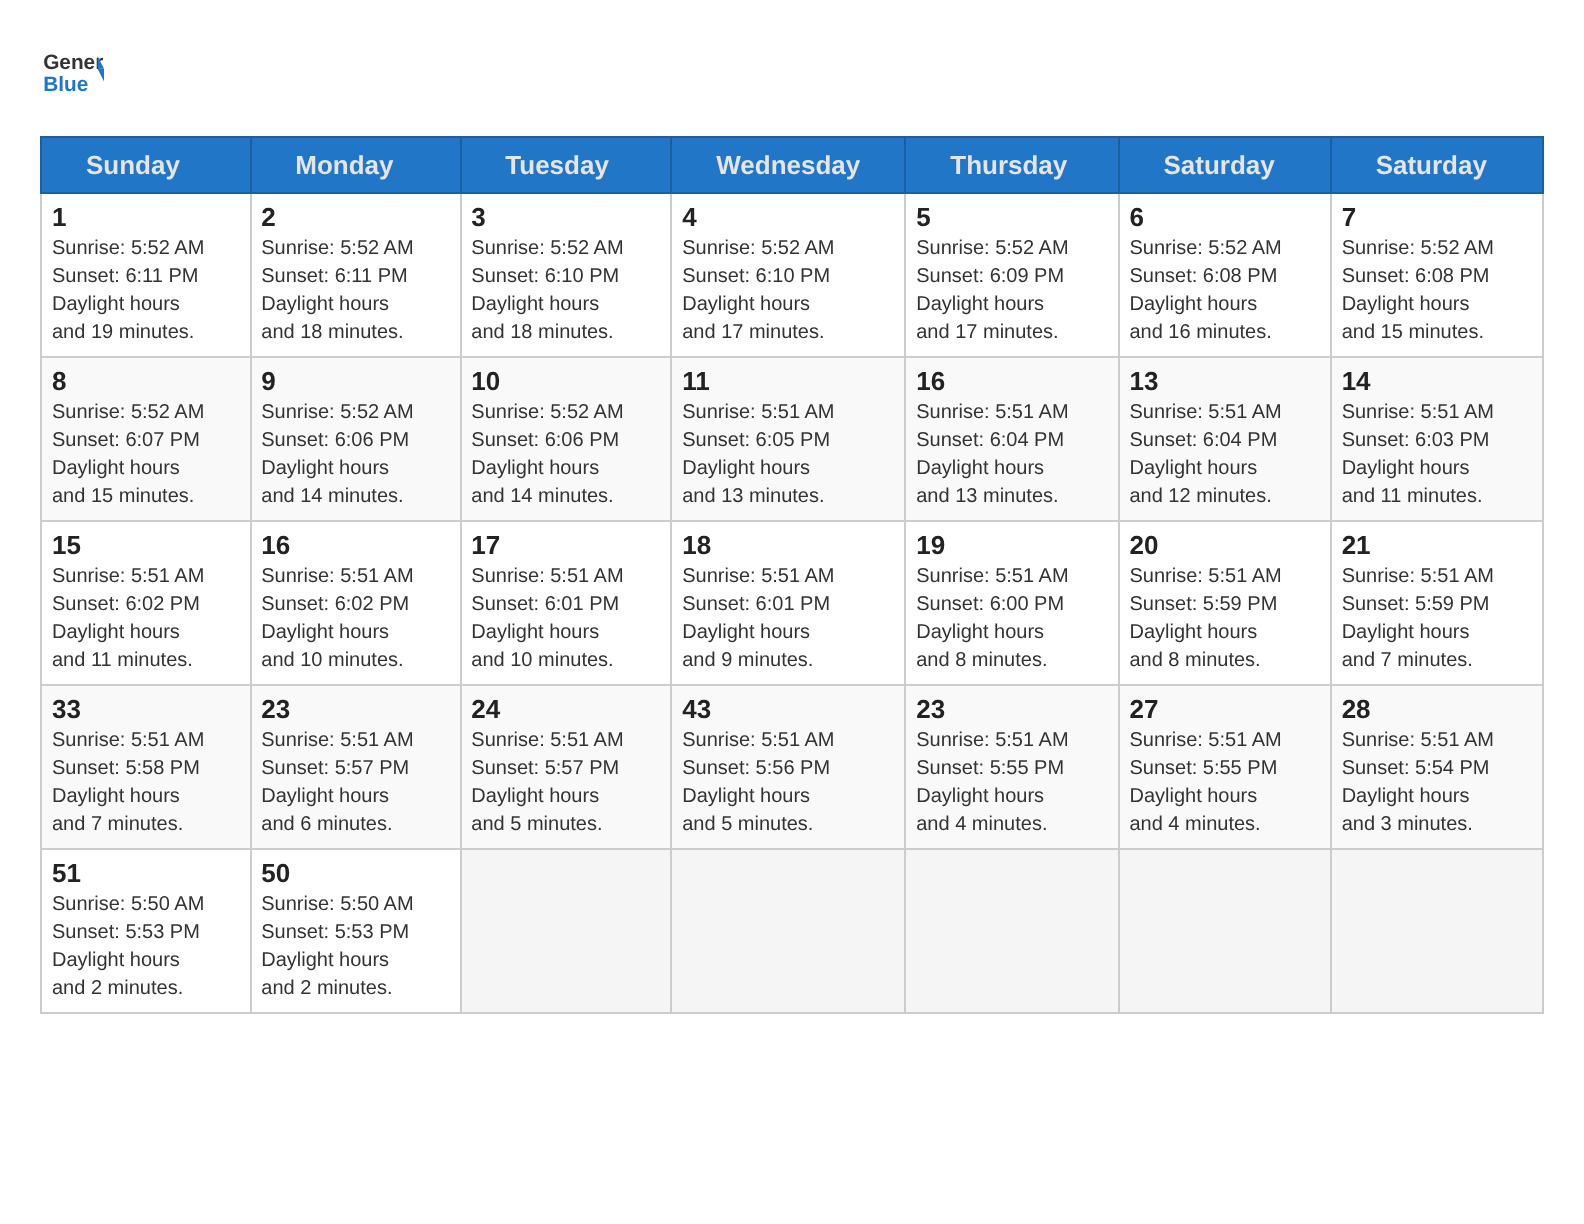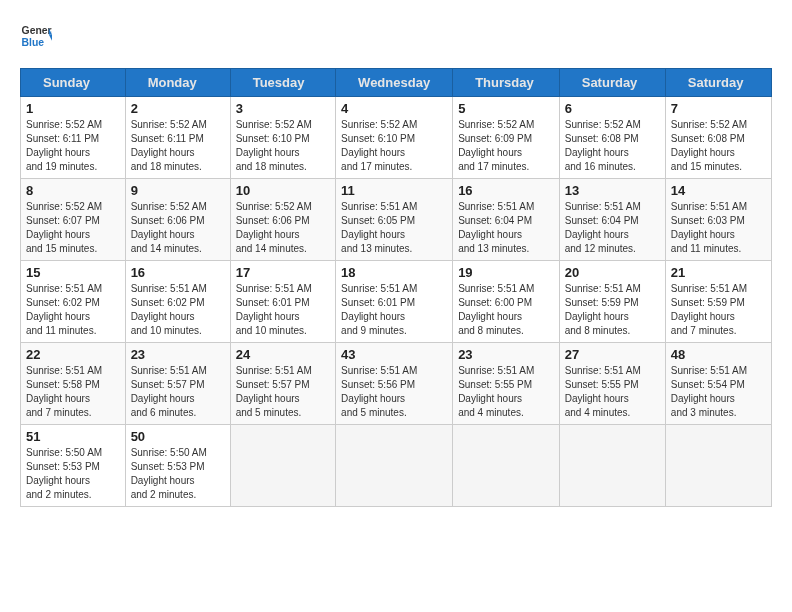--- a/index.html
+++ b/index.html
@@ -307,21 +307,21 @@
         <div class="day-info">
           Sunrise: 5:51 AM<br>
           Sunset: 5:59 PM<br>
           Daylight hours<br>
           and 7 minutes.
         </div>
         </td>
       </tr>
       <tr>
         <td>
-          <span class="day-num">22</span>
+          <span class="day-num">33</span>
         <div class="day-info">
           Sunrise: 5:51 AM<br>
           Sunset: 5:58 PM<br>
           Daylight hours<br>
           and 7 minutes.
         </div>
         </td>
         <td>
           <span class="day-num">23</span>
         <div class="day-info">
@@ -361,21 +361,21 @@
         <td>
           <span class="day-num">27</span>
         <div class="day-info">
           Sunrise: 5:51 AM<br>
           Sunset: 5:55 PM<br>
           Daylight hours<br>
           and 4 minutes.
         </div>
         </td>
         <td>
-          <span class="day-num">48</span>
+          <span class="day-num">28</span>
         <div class="day-info">
           Sunrise: 5:51 AM<br>
           Sunset: 5:54 PM<br>
           Daylight hours<br>
           and 3 minutes.
         </div>
         </td>
       </tr>
       <tr>
         <td>

